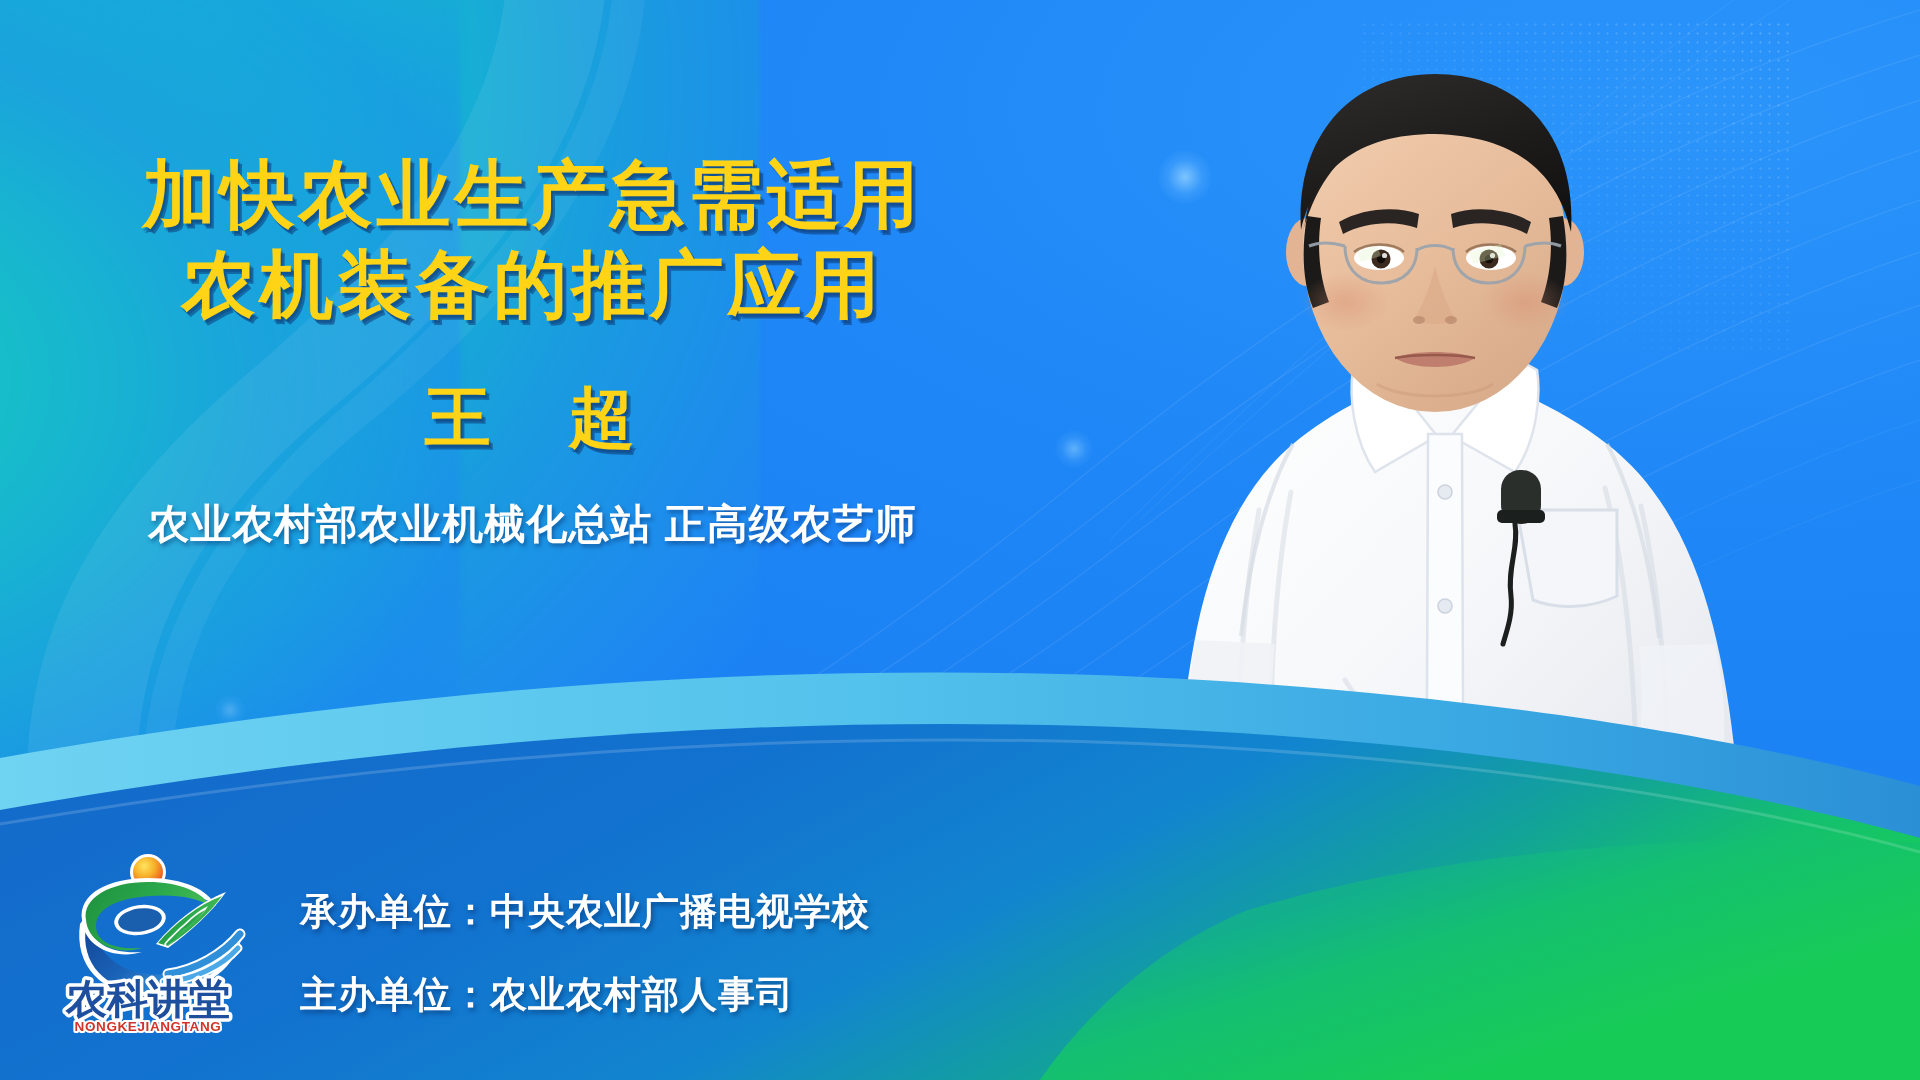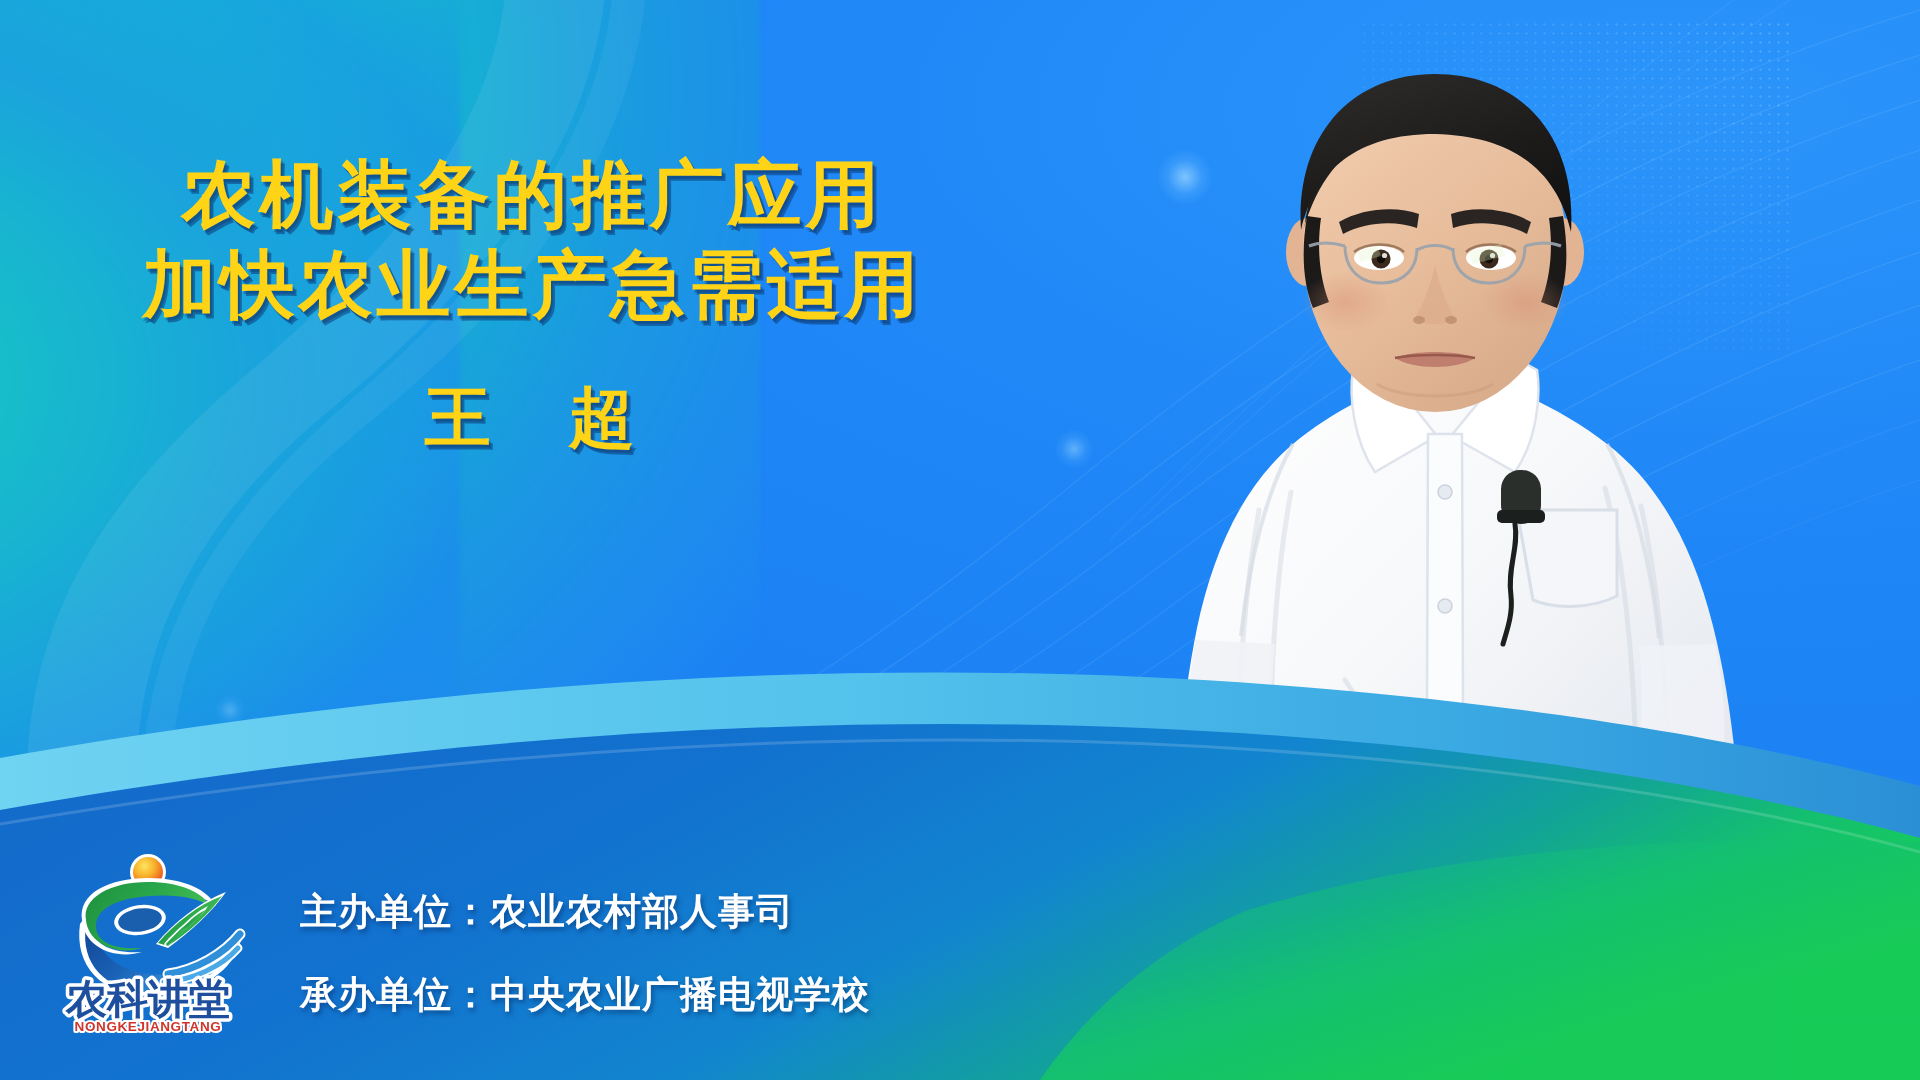--- a/index.html
+++ b/index.html
@@ -350,23 +350,24 @@
 
       <g>
         <rect x="456" y="430" width="40" height="54" rx="19" fill="#2a2f2c"></rect>
         <rect x="452" y="470" width="48" height="13" rx="5" fill="#1b1f1d"></rect>
         <path d="M470,484 C474,508 462,528 466,556 C468,574 462,590 458,604" fill="none" stroke="#1b1f1d" stroke-width="5" stroke-linecap="round"></path>
       </g>
     </svg>
   </div>
 
   <div class="title-block">
+    <div class="title-line">加快农业生产急需适用</div>
     <div class="title-line">农机装备的推广应用</div>
-    <div class="title-line">加快农业生产急需适用</div>
     <div class="speaker-name">王　超</div>
+    <div class="speaker-affil">农业农村部农业机械化总站 正高级农艺师</div>
   </div>
 
   <div class="waves">
     <svg width="1920" height="470" viewBox="0 0 1920 470" xmlns="http://www.w3.org/2000/svg">
       <defs>
         <linearGradient id="cyanBand" x1="0" y1="0" x2="1" y2="0">
           <stop offset="0%" stop-color="#6fd3f2"></stop>
           <stop offset="45%" stop-color="#53c2ec"></stop>
           <stop offset="78%" stop-color="#39a7e2"></stop>
           <stop offset="100%" stop-color="#2b8fd6"></stop>
@@ -462,17 +463,17 @@
 
       <text x="100" y="165" text-anchor="middle" font-family="&quot;Liberation Sans&quot;, &quot;DejaVu Sans&quot;, sans-serif" font-size="41" font-weight="700" fill="#ffffff" stroke="#ffffff" stroke-width="7" stroke-linejoin="round">农科讲堂</text>
       <text x="100" y="165" text-anchor="middle" font-family="&quot;Liberation Sans&quot;, &quot;DejaVu Sans&quot;, sans-serif" font-size="41" font-weight="700" fill="#1d4f9e">农科讲堂</text>
 
       <text x="100" y="183" text-anchor="middle" font-family="&quot;Liberation Sans&quot;, &quot;DejaVu Sans&quot;, sans-serif" font-size="13.5" font-weight="700" letter-spacing="0.6" fill="#ffffff" stroke="#ffffff" stroke-width="4" stroke-linejoin="round">NONGKEJIANGTANG</text>
       <text x="100" y="183" text-anchor="middle" font-family="&quot;Liberation Sans&quot;, &quot;DejaVu Sans&quot;, sans-serif" font-size="13.5" font-weight="700" letter-spacing="0.6" fill="#d0342a">NONGKEJIANGTANG</text>
     </svg>
   </div>
 
   <div class="orgs">
+    <div class="org-line">承办单位：中央农业广播电视学校</div>
     <div class="org-line">主办单位：农业农村部人事司</div>
-    <div class="org-line">承办单位：中央农业广播电视学校</div>
   </div>
 
 </div>
 
 </body></html>

